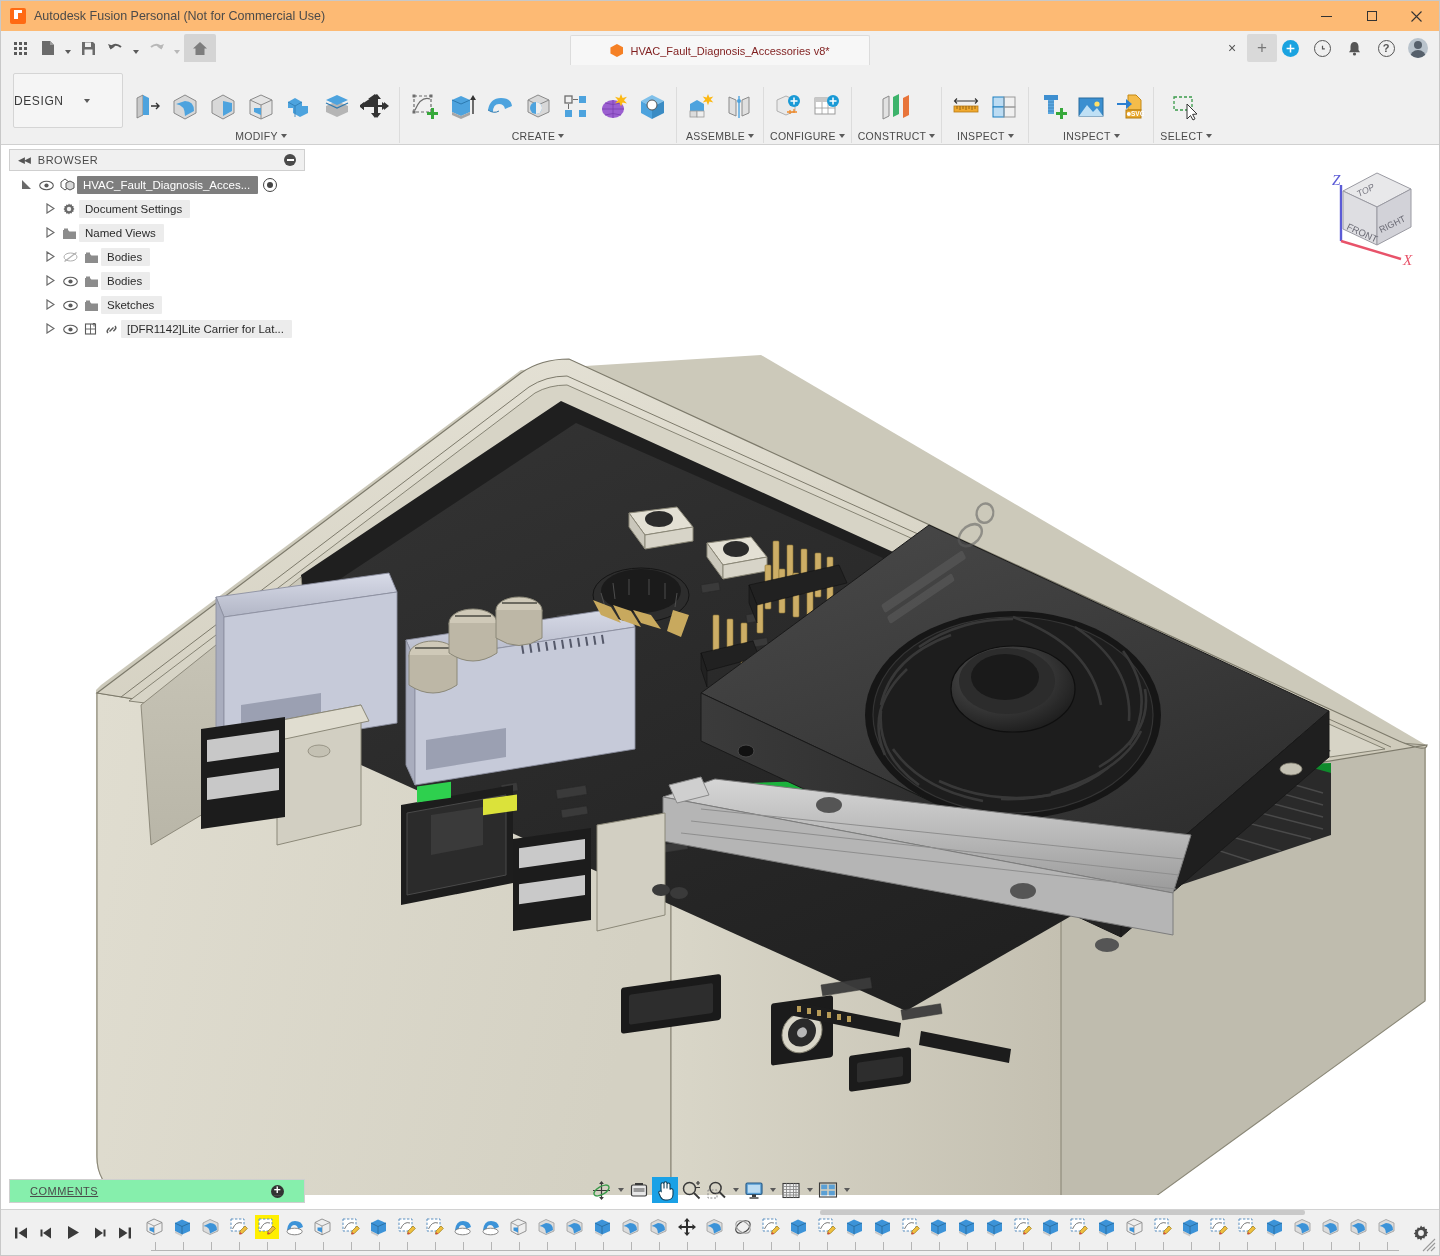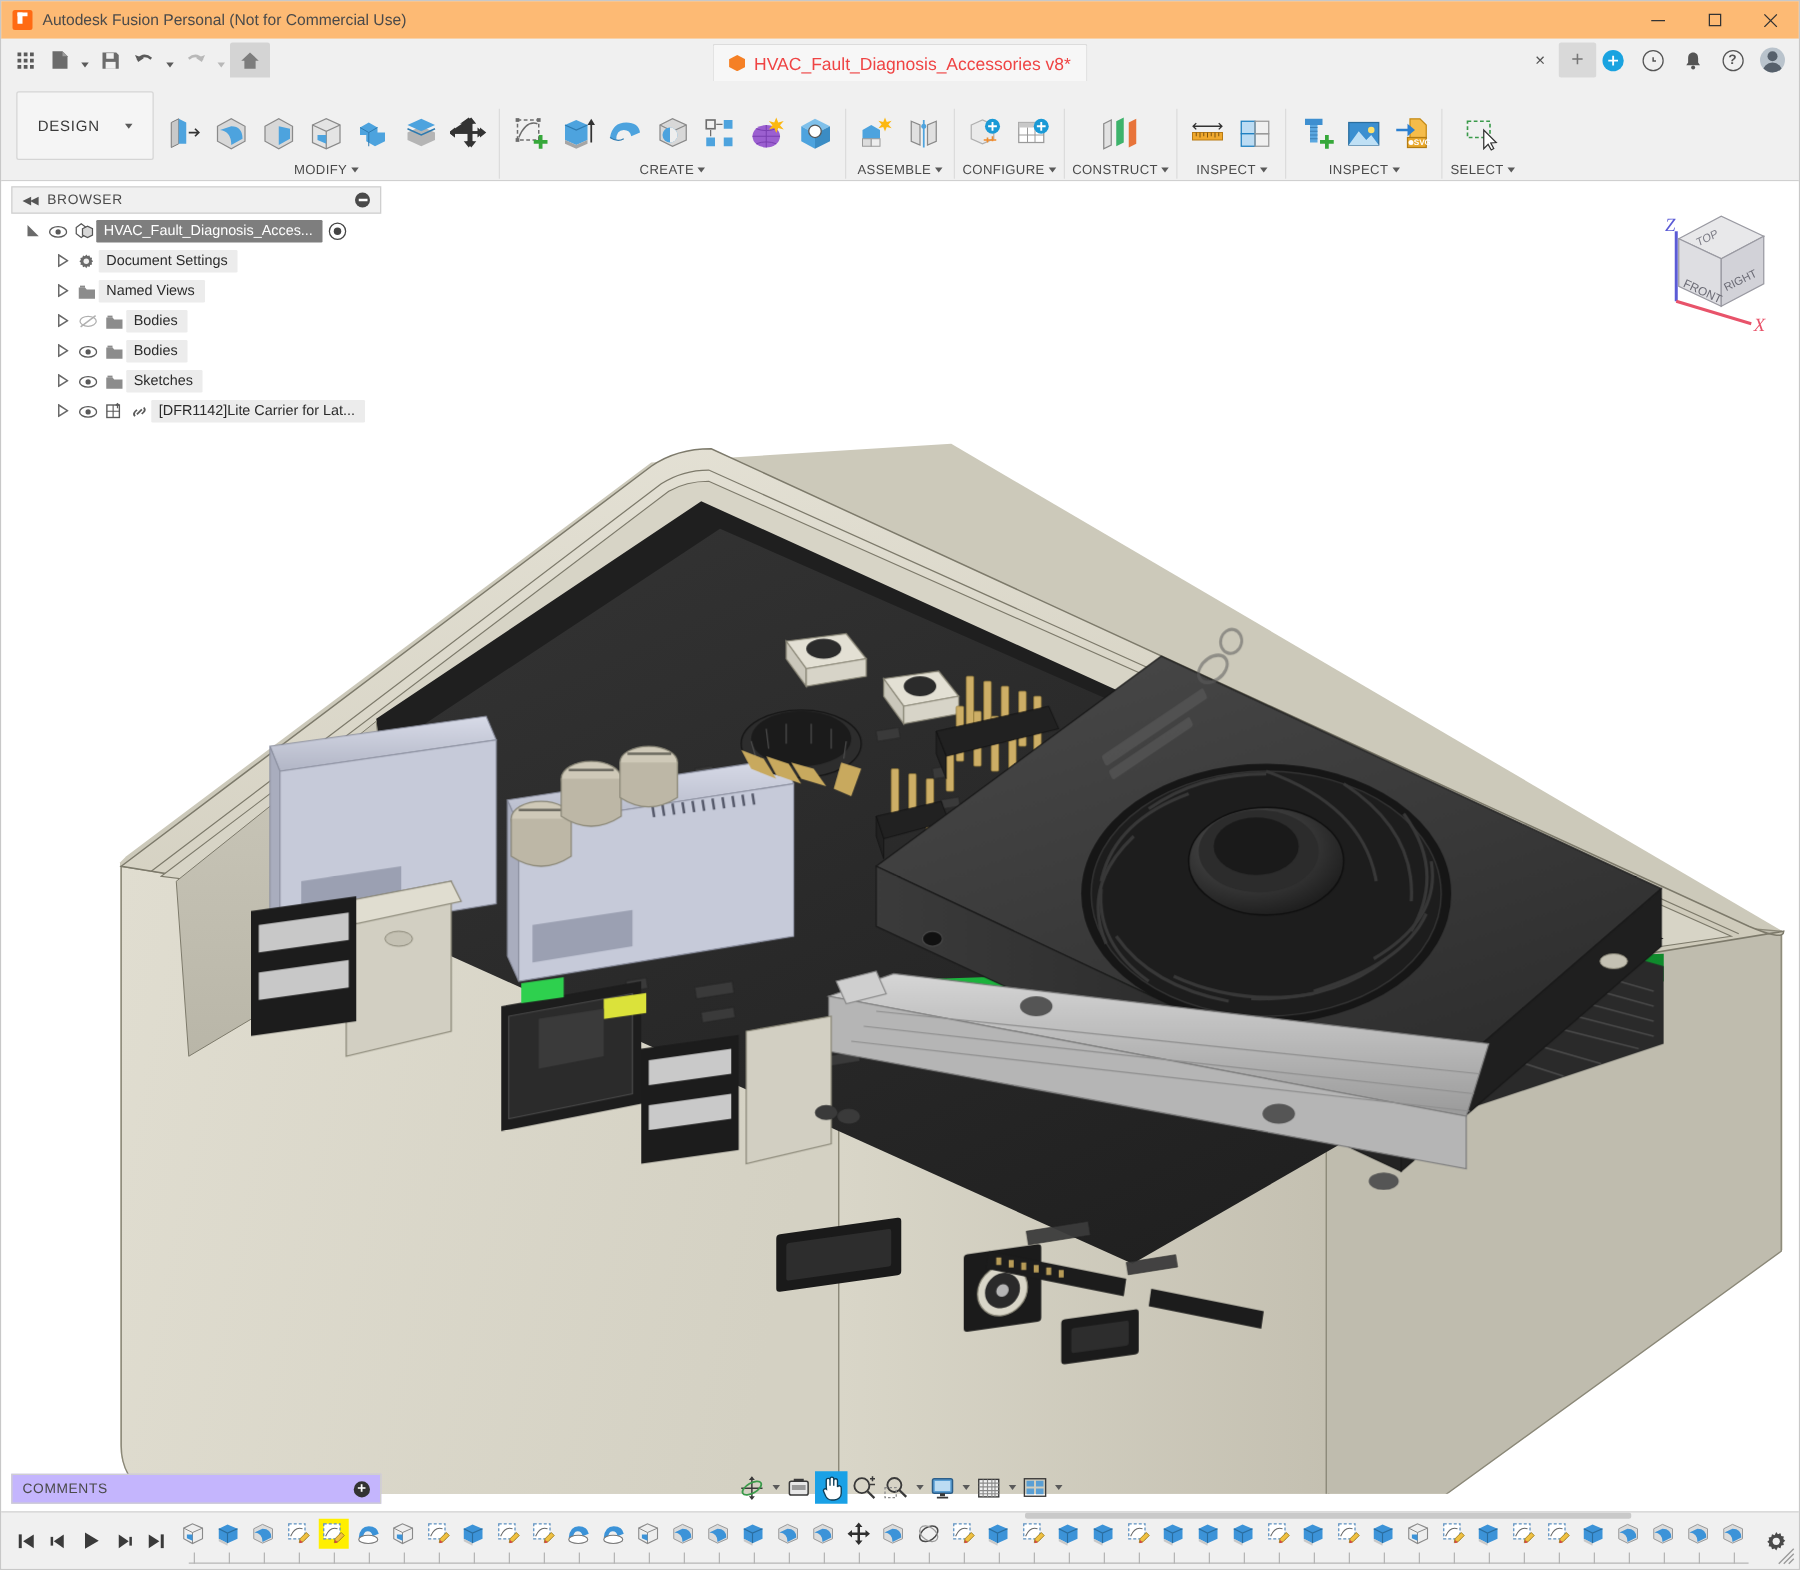--- a/index.html
+++ b/index.html
@@ -73,21 +73,21 @@
     position: absolute; left: 50%; transform: translateX(-50%);
     top: 4px; height: 30px; background: #f7f7f7;
     border: 1px solid #dcdcdc; border-bottom: none; border-radius: 2px 2px 0 0;
     display: flex; align-items: center; padding: 0 10px; gap: 7px;
     min-width: 300px; justify-content: center;
   }
   .cubeicon {
     width: 13px; height: 13px; background: #f58025;
     clip-path: polygon(50% 0,100% 26%,100% 74%,50% 100%,0 74%,0 26%);
   }
-  .doctab-label { font-size: 14px; color: #ef4444; white-space: nowrap; }
+  .doctab-label { font-size: 11px; color: #7f1d1d; white-space: nowrap; }
   .tabarea-right {
     position: absolute; right: 6px; top: 2px; height: 30px;
     display: flex; align-items: center; gap: 2px;
   }
   .tbtn {
     width: 30px; height: 28px; display: flex; align-items: center;
     justify-content: center; color: #555; font-size: 14px;
   }
   .tbtn.newtab { background: #d9d9d9; border-radius:2px; }
   .circ-icon {
@@ -125,21 +125,21 @@
     letter-spacing: .3px; position: relative;
   }
   .ribtab.active { color: #1e9ad6; font-weight: bold; }
   .ribtab.active::after {
     content: ""; position: absolute; left: 10px; right: 10px; bottom: 0;
     height: 2.5px; background: #1e9ad6;
   }
   .designbox {
     width: 110px; height: 55px; margin: 8px 0 0 12px;
     border: 1px solid #d5d5d5; background: #f5f5f5; border-radius: 2px;
-    display: flex; align-items: center; justify-content: center; gap: 20px;
+    display: flex; align-items: center; gap: 20px;
     flex: 0 0 110px;
   }
   .designbox span { font-size: 12px; color: #3a3a3a; letter-spacing: .6px; }
   .panels {
     display: flex; align-items: flex-start; margin-top: 22px;
     flex: 1; min-width: 0;
   }
   .panel {
     display: flex; flex-direction: column; align-items: center;
     padding: 0 6px; border-right: 1px solid #dcdcdc; height: 56px;
@@ -207,23 +207,23 @@
 
   
   .canvas {
     position: absolute; inset: 0; background: #ffffff; overflow: hidden;
   }
   .viewcube { position: absolute; right: 14px; top: 14px; width: 120px; height: 110px; }
 
   
   .comments {
     position: absolute; left: 8px; bottom: 6px; width: 296px; height: 24px;
-    background: #c4b5fd; border: 1px solid #cfcfcf; display: flex;
-    align-items: center; padding: 0 8px; font-size: 11px; color: #4a4a4a;
-    letter-spacing: .5px; z-index: 5;
+    background: #86efac; border: 1px solid #cfcfcf; display: flex;
+    align-items: center; padding: 0 20px; font-size: 11px; color: #4a4a4a;
+    letter-spacing: .5px; z-index: 5; text-decoration: underline;
   }
   .cm-plus {
     margin-left: auto; width: 13px; height: 13px; border-radius: 50%;
     background: #333; color: #fff; font-size: 12px; line-height: 11px;
     text-align: center; font-weight: bold;
   }
 
   
   .navbar {
     position: absolute; left: 50%; transform: translateX(-50%);

